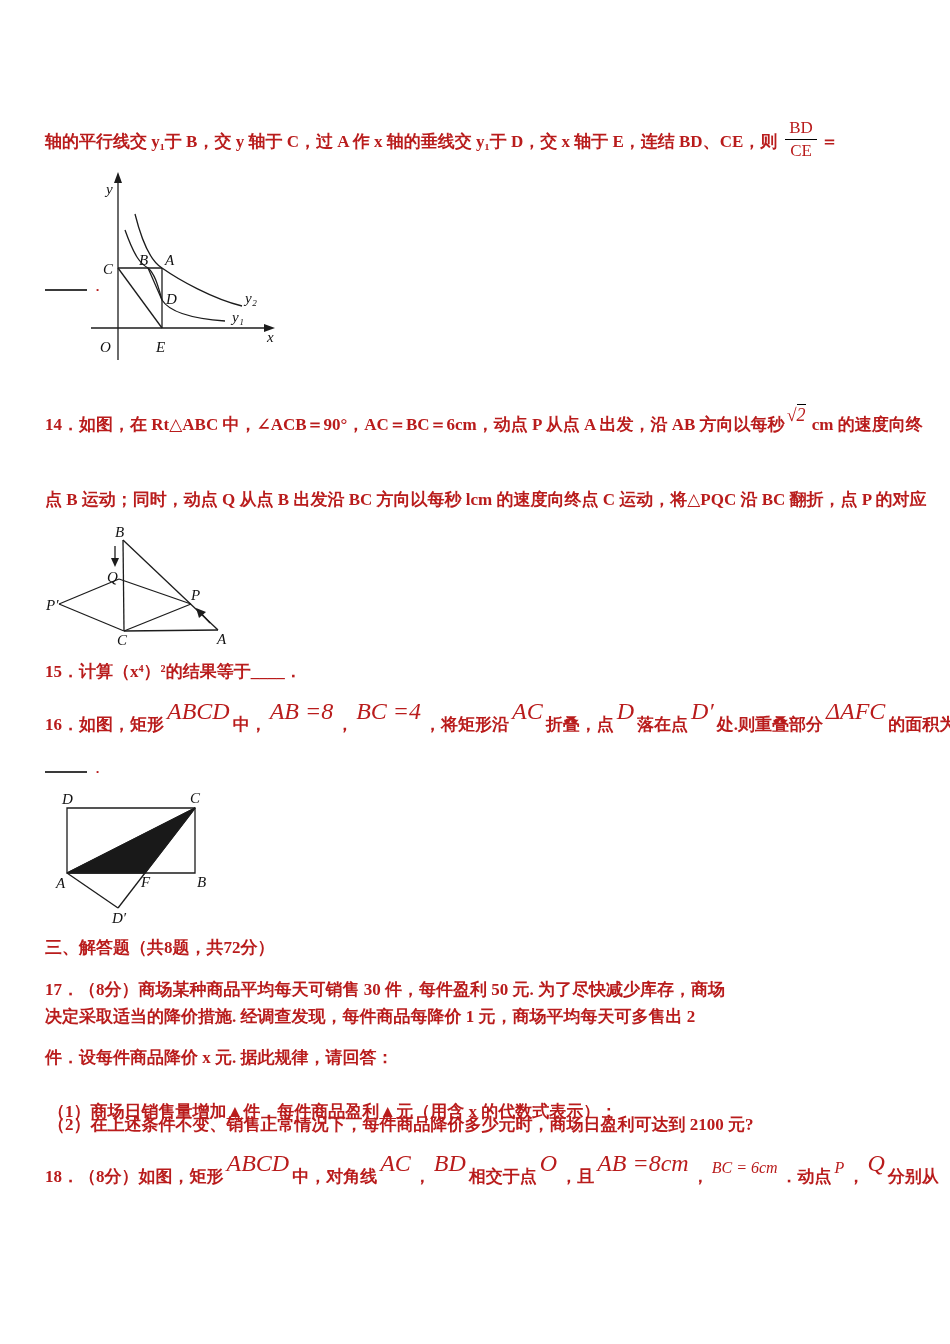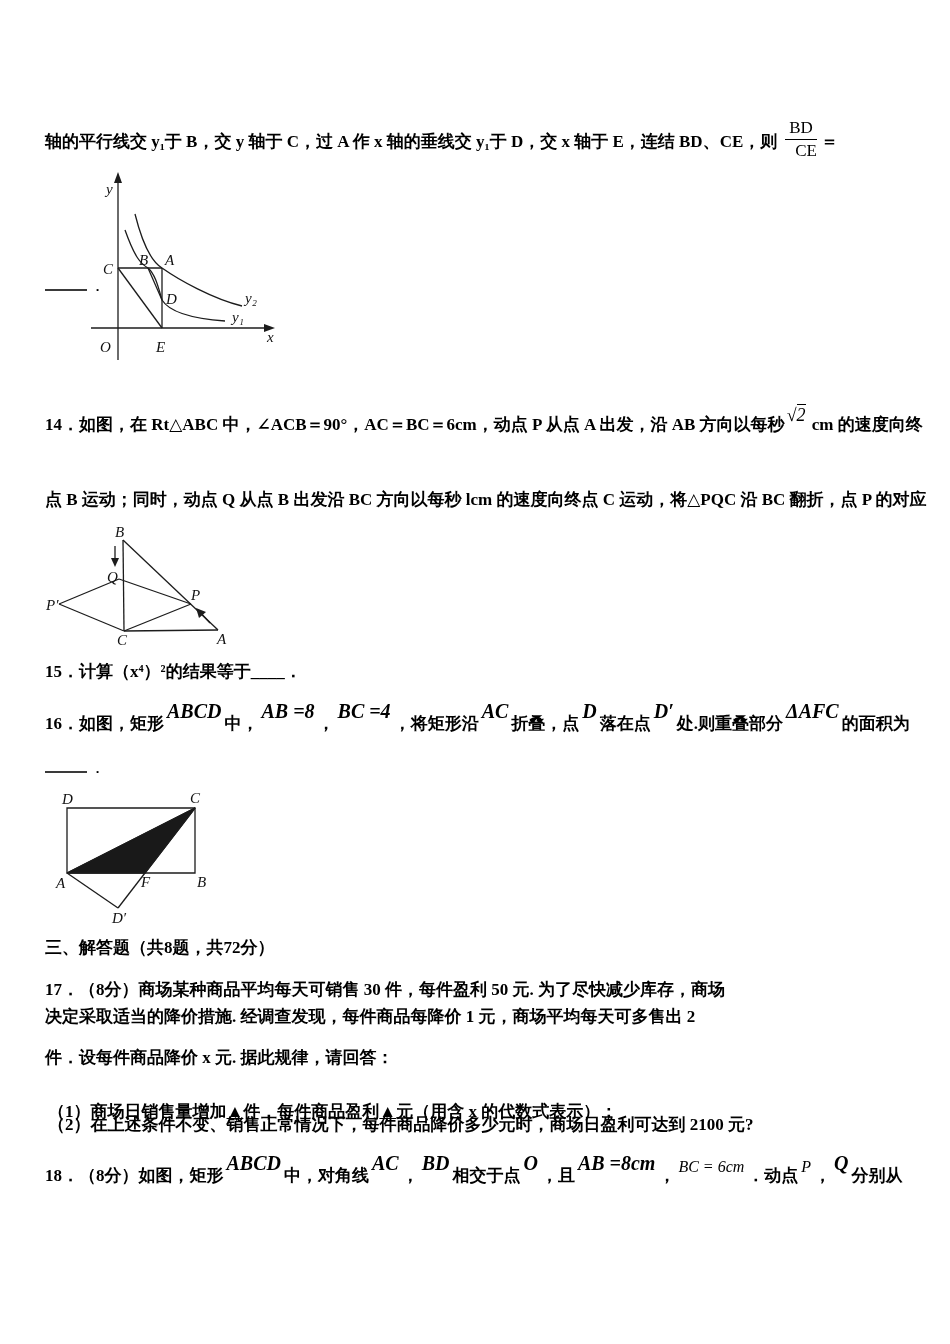--- a/index.html
+++ b/index.html
@@ -1,25 +1,25 @@
 <!DOCTYPE html>
 <html><head>
 <meta charset="utf-8">
 <style>
   html,body{margin:0;padding:0;background:#fff;}
   .page{position:relative;width:950px;height:1344px;background:#ffffff;
-        font-family:"Liberation Serif","DejaVu Serif",serif;color:#000000;overflow:hidden;border-radius:31px;}
+        font-family:"Liberation Serif","DejaVu Serif",serif;color:#b91c1c;overflow:hidden;border-radius:31px;}
   .line{position:absolute;left:45px;font-size:17px;font-weight:700;white-space:nowrap;line-height:24px;}
   .serifplain{font-weight:400;}
-  .math-raised{font-style:italic;font-weight:700;font-size:20px;position:relative;top:-11px;padding:0 3px;}
+  .math-raised{font-style:italic;font-weight:400;font-size:24px;position:relative;top:-11px;padding:0 3px;}
   .math-raised-sm{font-style:italic;font-weight:400;font-size:16px;position:relative;top:-9px;padding:0 3px;}
   .frac{display:inline-block;vertical-align:middle;text-align:center;font-weight:400;font-size:17px;
         line-height:1.15;position:relative;top:-4px;margin:0 4px 0 8px;}
   .frac .num{display:block;border-bottom:1.4px solid #000;padding:0 4px 1px 4px;}
-  .frac .den{display:block;padding-top:1px;text-align:right;}
+  .frac .den{display:block;padding-top:1px;}
   .sqrt{font-weight:400;position:relative;top:-9px;font-size:18px;margin:0 2px;}
   .sqrt .rad{border-top:1.2px solid #000;font-style:italic;}
   .blankbar{display:inline-block;width:42px;height:13px;border-bottom:2px solid #3a3a3a;margin-right:2px;}
   .tri-blank{text-decoration:underline;}
   .fig{position:absolute;}
   svg text{font-family:"Liberation Serif","DejaVu Serif",serif;font-size:15px;font-style:italic;font-weight:400;fill:#111;}
   svg line,svg path,svg polyline{stroke:#1c1c1c;stroke-width:1.3;fill:none;}
   svg polygon.ah{fill:#1c1c1c;stroke:none;}
   svg path.shade{fill:#191919;stroke:#191919;}
 </style>

